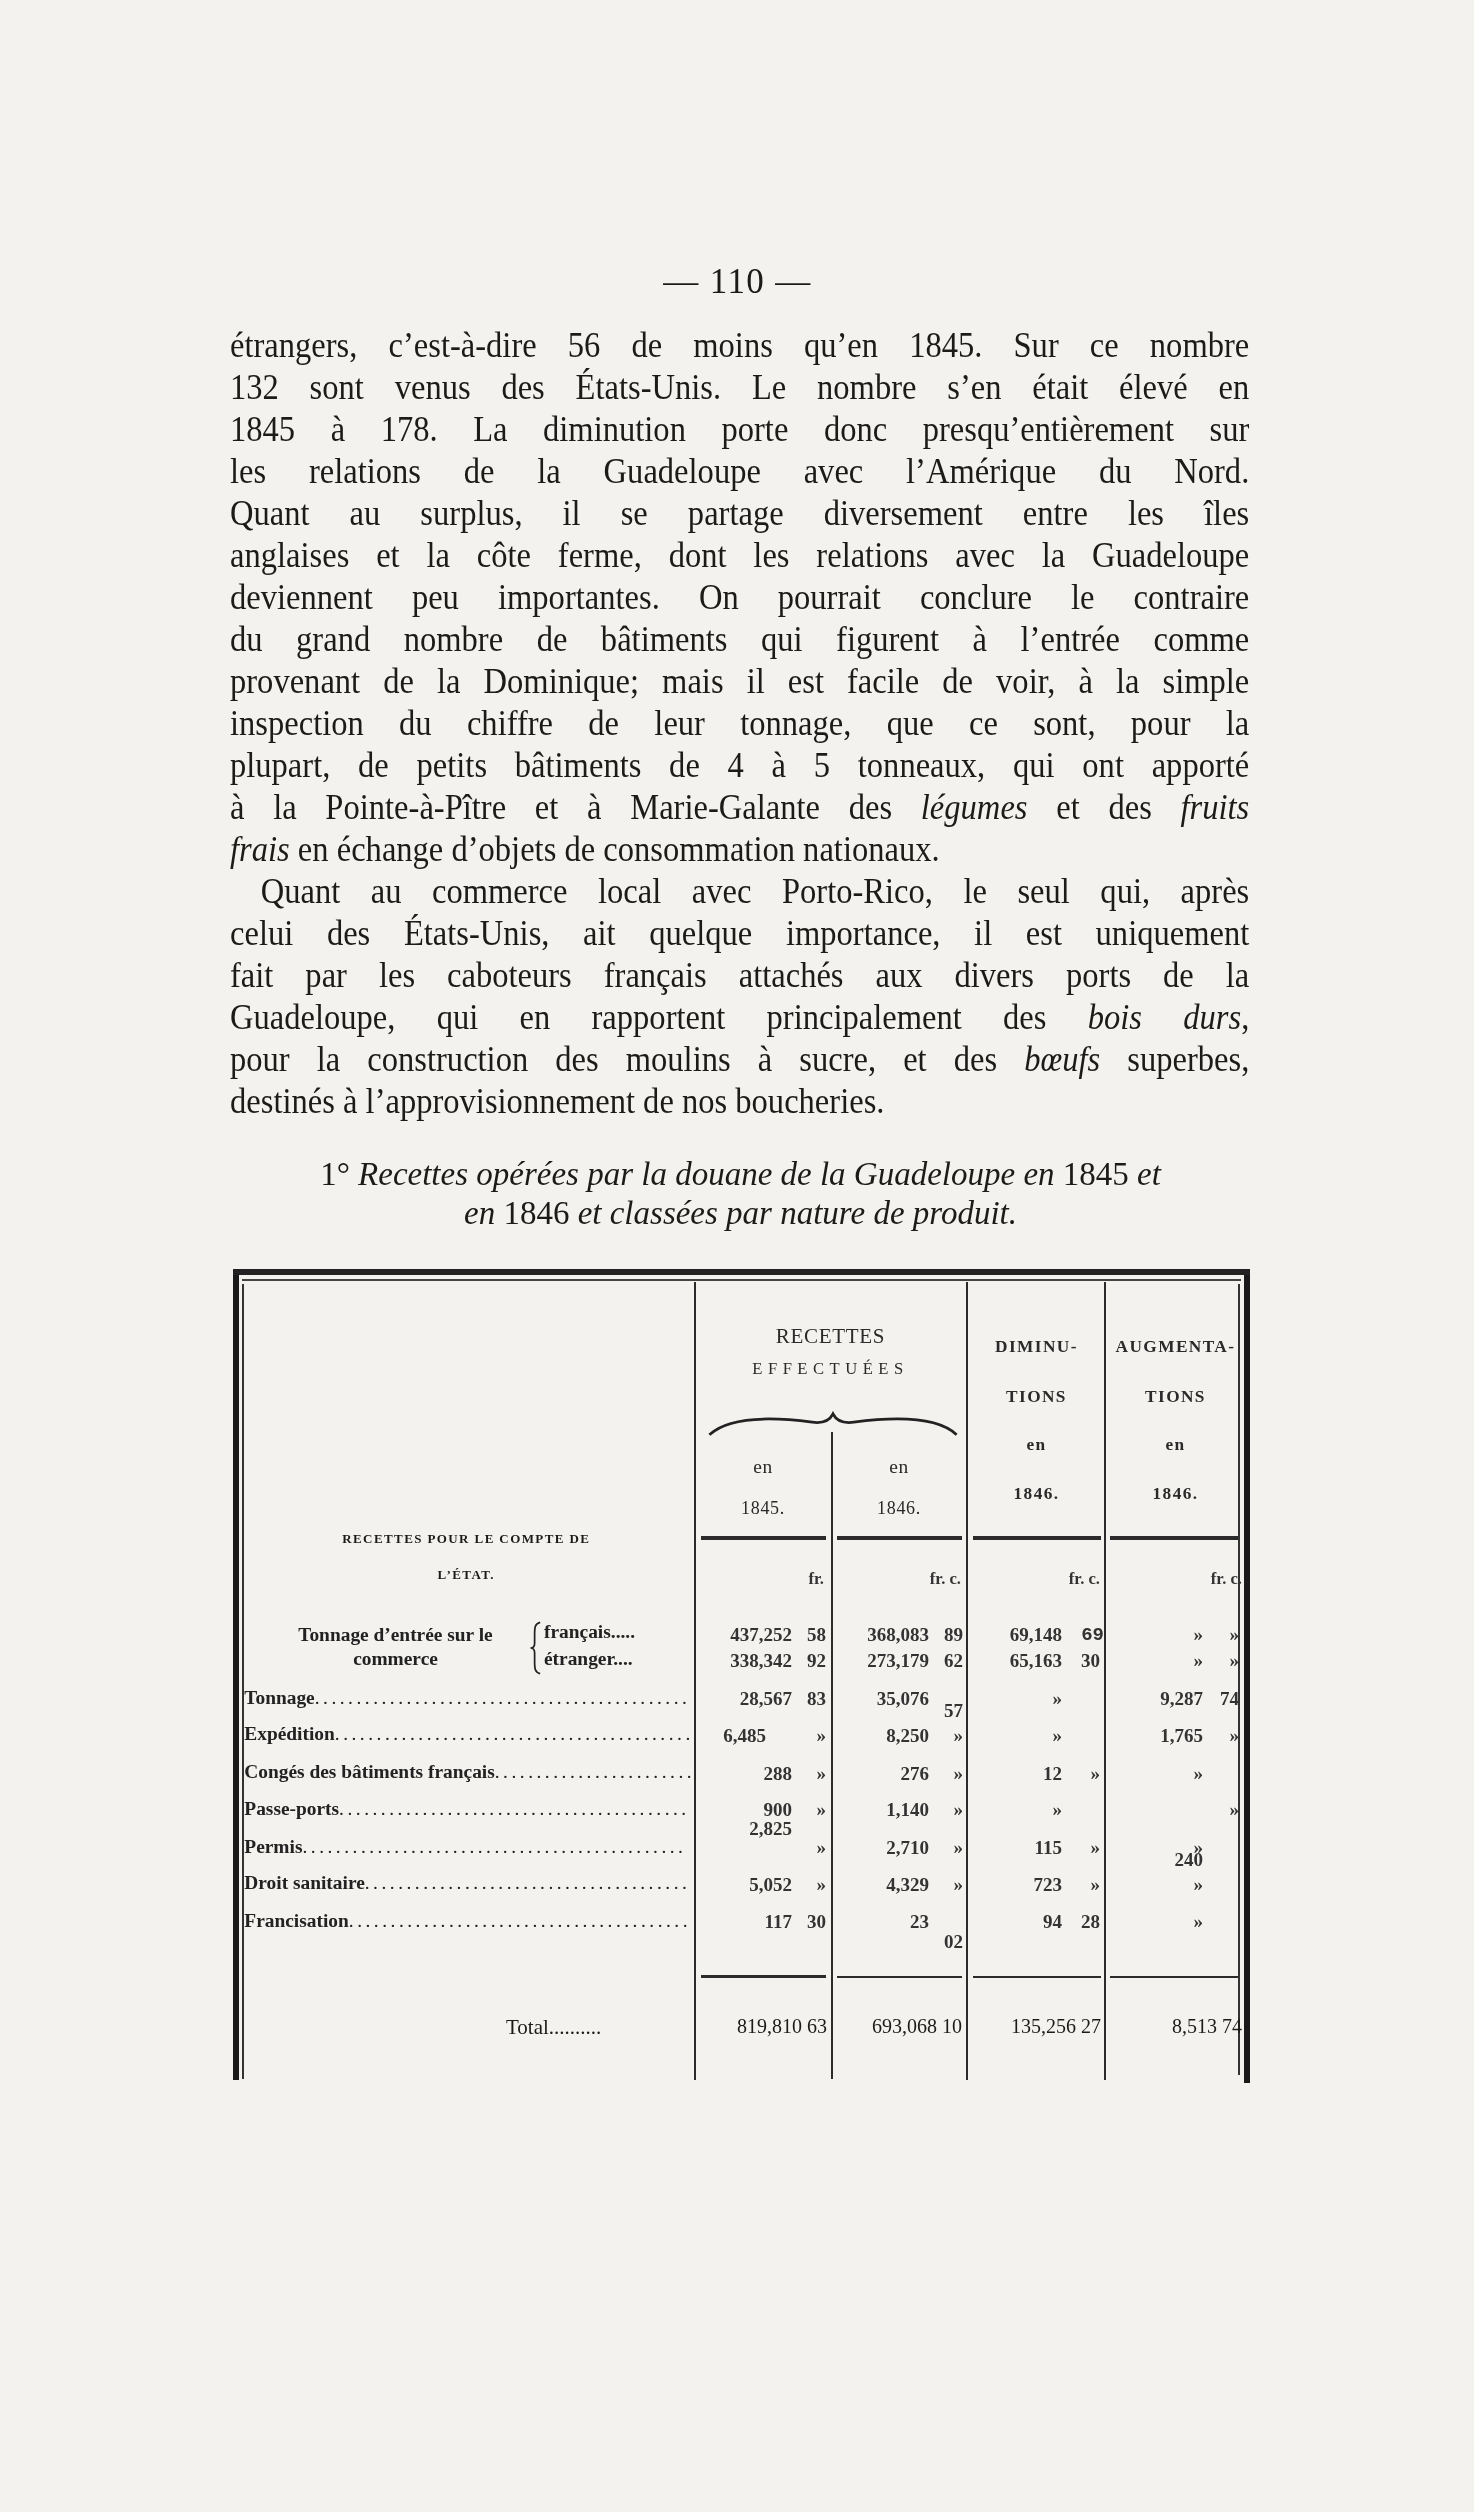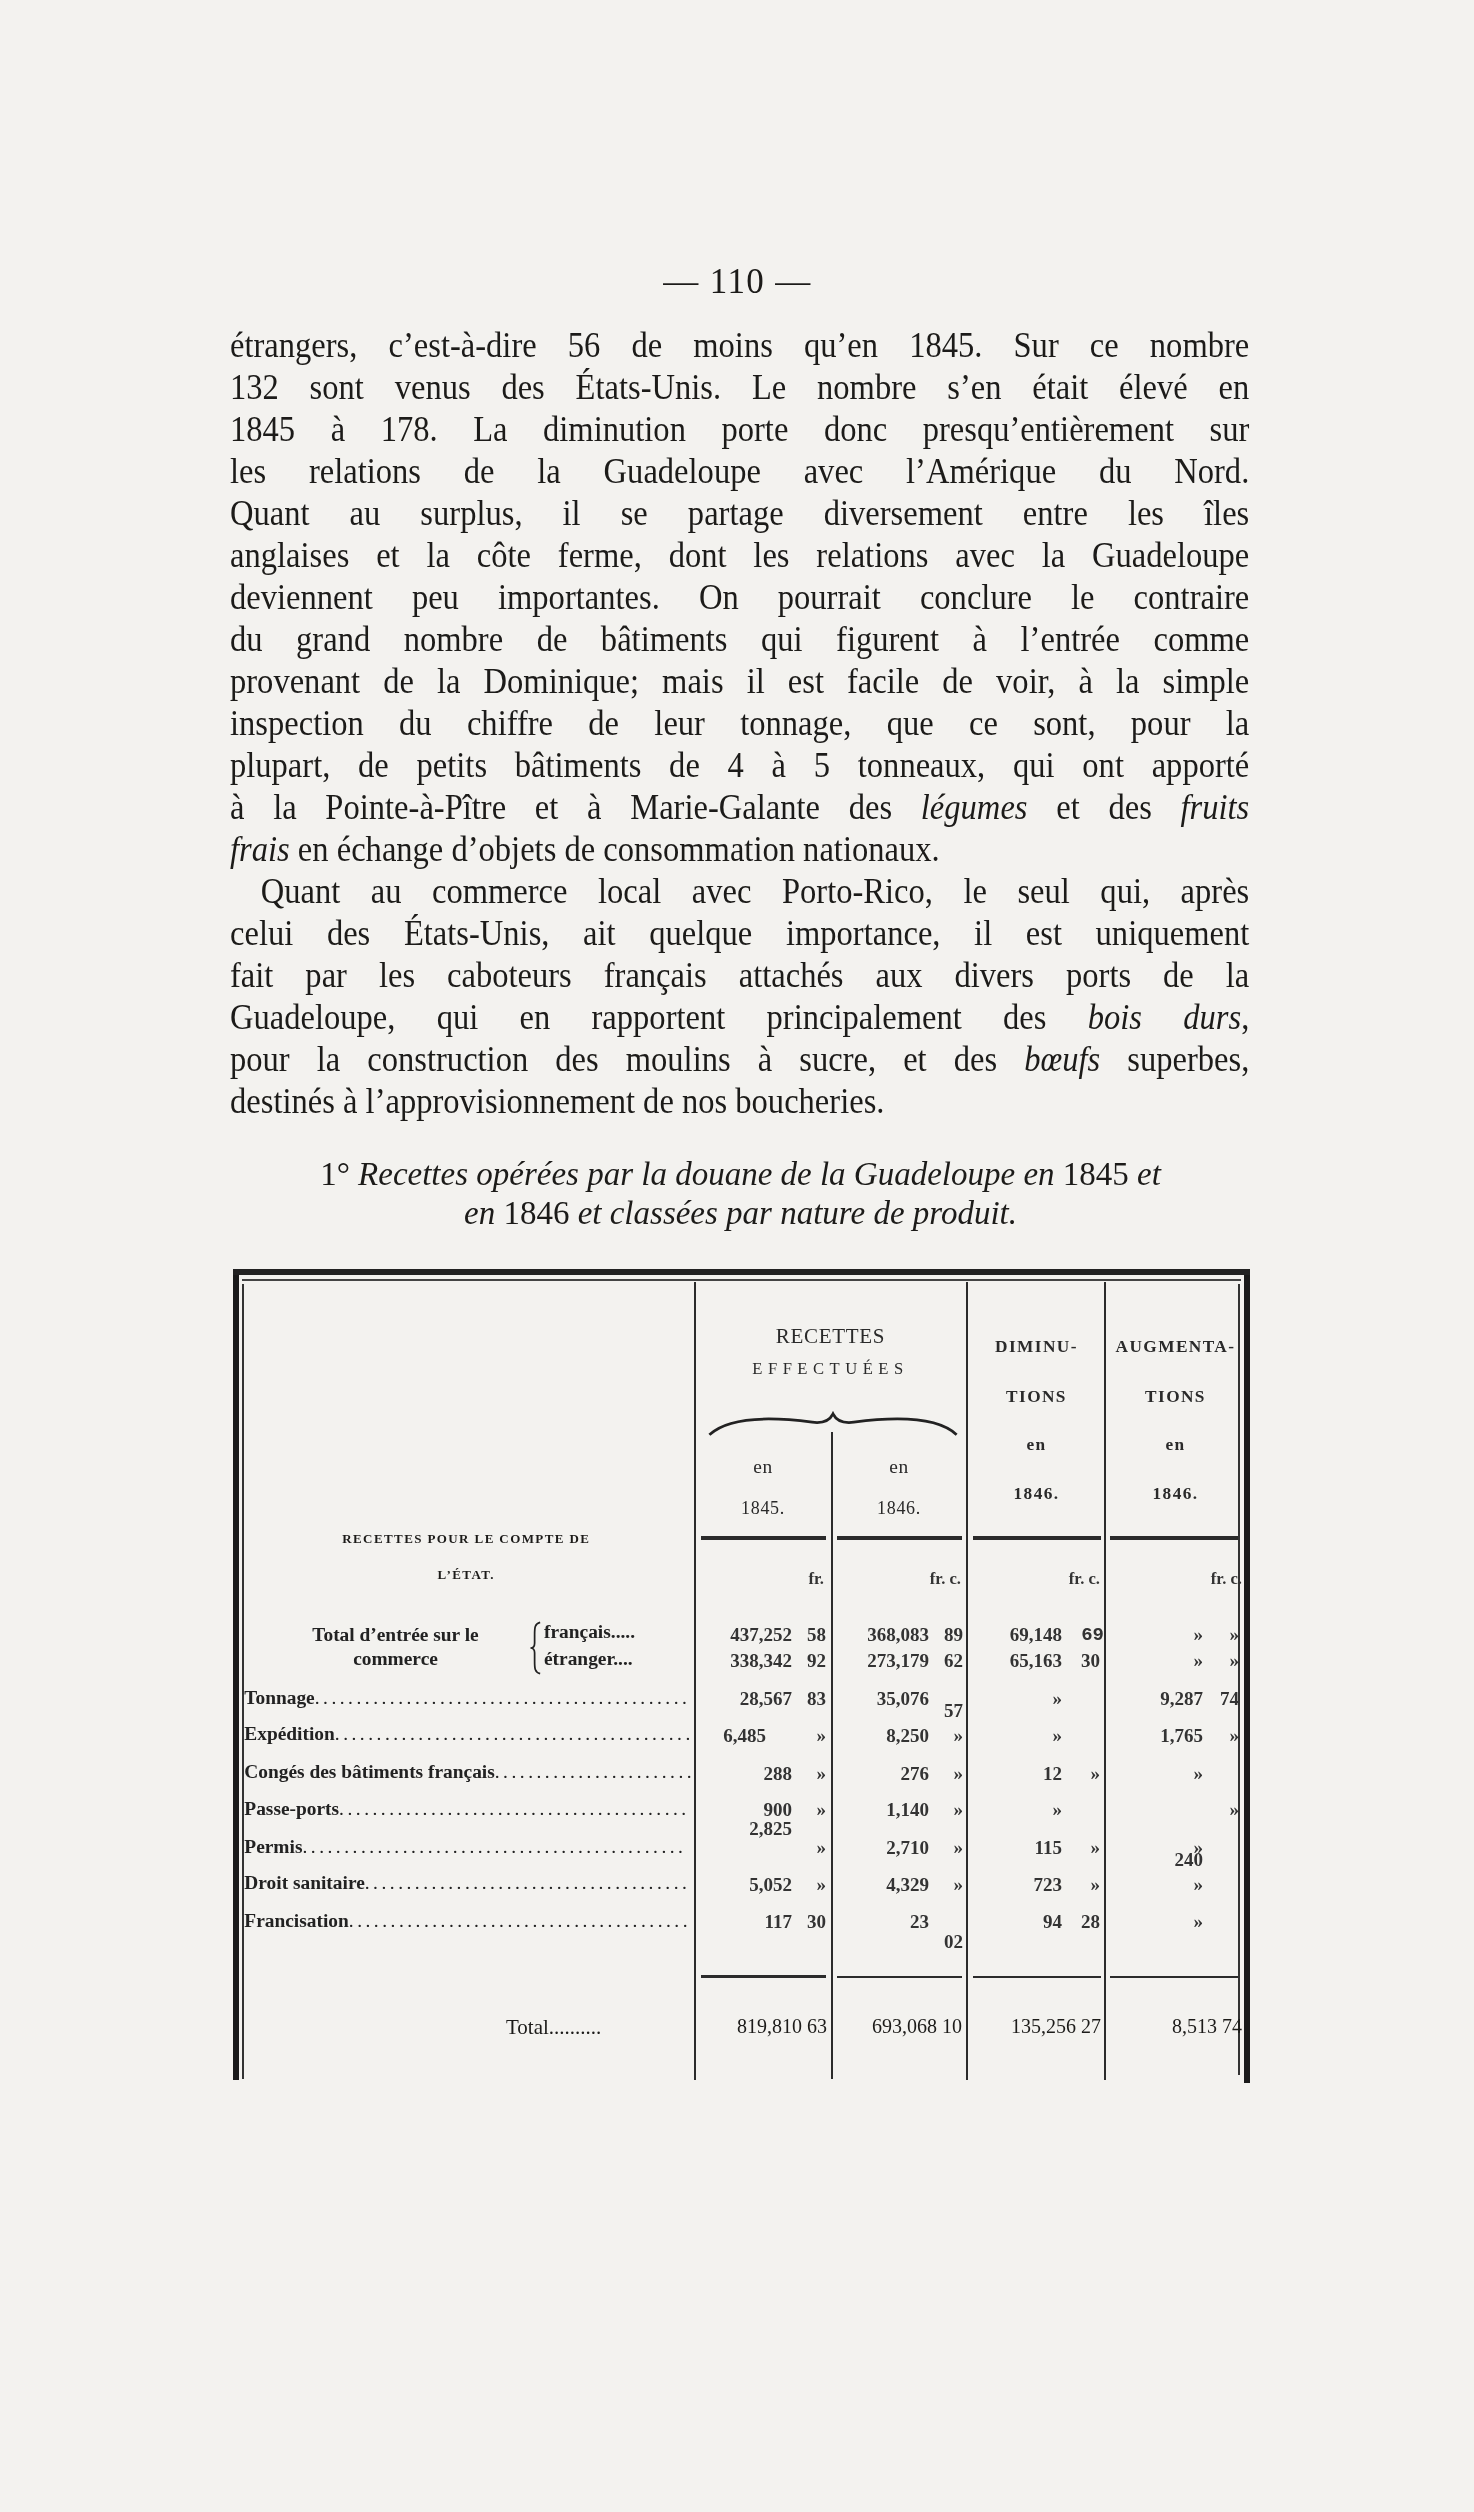--- a/index.html
+++ b/index.html
@@ -131,21 +131,21 @@
   <div class="hbar" style="left:881px;top:267px;width:128px;"></div>
 
   <div class="sect" style="left:15.3px;top:262px;width:444px;">RECETTES POUR LE COMPTE DE</div>
   <div class="sect" style="left:15.3px;top:298px;width:444px;">L’ÉTAT.</div>
 
   <div class="unit" style="left:466px;top:300px;width:129px;">fr.</div>
   <div class="unit" style="left:603px;top:300px;width:129px;">fr. c.</div>
   <div class="unit" style="left:739px;top:300px;width:132px;">fr. c.</div>
   <div class="unit" style="left:877px;top:300px;width:136px;">fr. c.</div>
 
-  <div class="row-label" style="left:28px;top:355px;width:277px;text-align:center;font-size:19.4px;">Total d’entrée sur le</div>
+  <div class="row-label" style="left:28px;top:355px;width:277px;text-align:center;font-size:19.4px;">Tonnage d’entrée sur le</div>
   <div class="row-label" style="left:28px;top:379px;width:277px;text-align:center;font-size:19.4px;">commerce</div>
   <svg style="position:absolute;left:300px;top:352px" width="14" height="54" viewBox="0 0 20 78">
     <path d="M16 2 C 8 4, 8 10, 8 20 L 8 32 C 8 37, 5 39, 2 39 C 5 39, 8 41, 8 46 L 8 58 C 8 68, 8 74, 16 76" fill="none" stroke="#222" stroke-width="2.5"></path>
   </svg>
   <div class="row-label" style="left:315px;top:352px;width:149px;font-weight:bold;">français.....</div>
   <div class="row-label" style="left:315px;top:379px;width:149px;font-weight:bold;">étranger....</div>
 
   <div>
     <div class="num" style="left:466px;top:355px;width:97px;">437,252</div>
     <div class="cents" style="left:565px;top:355px;width:32px;">58</div>

